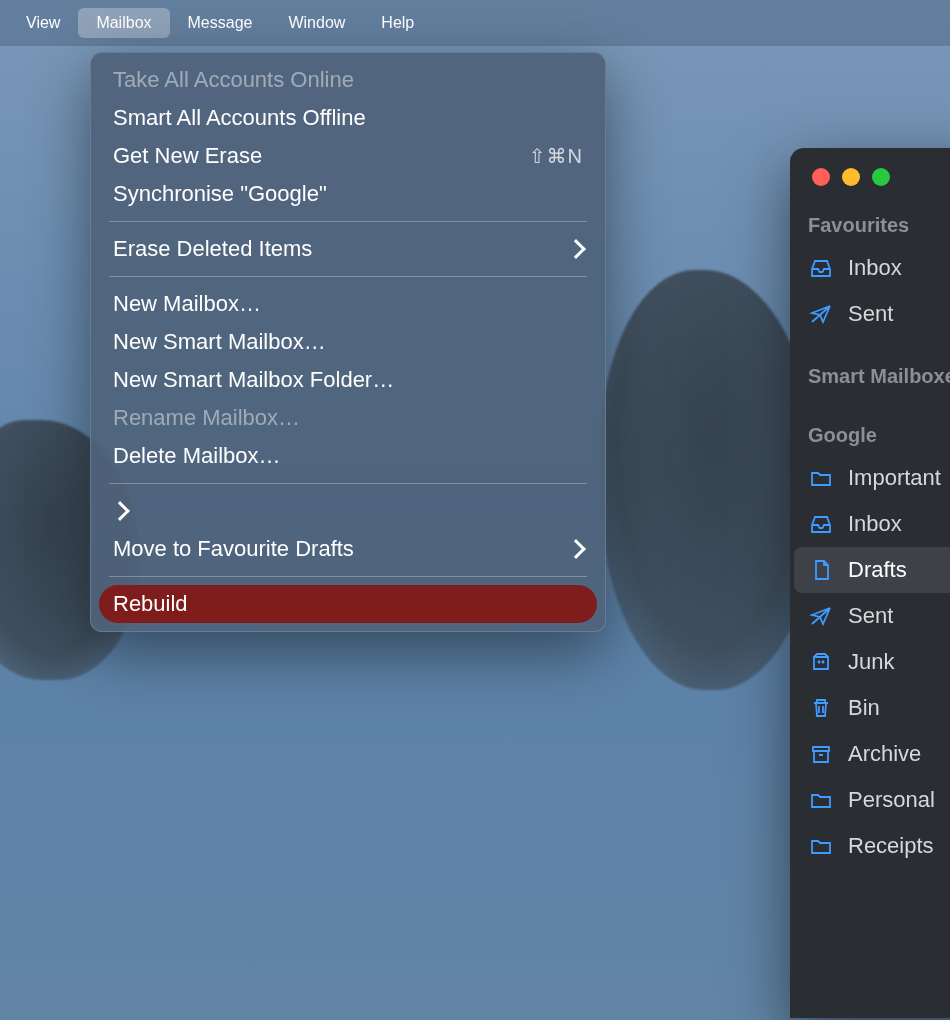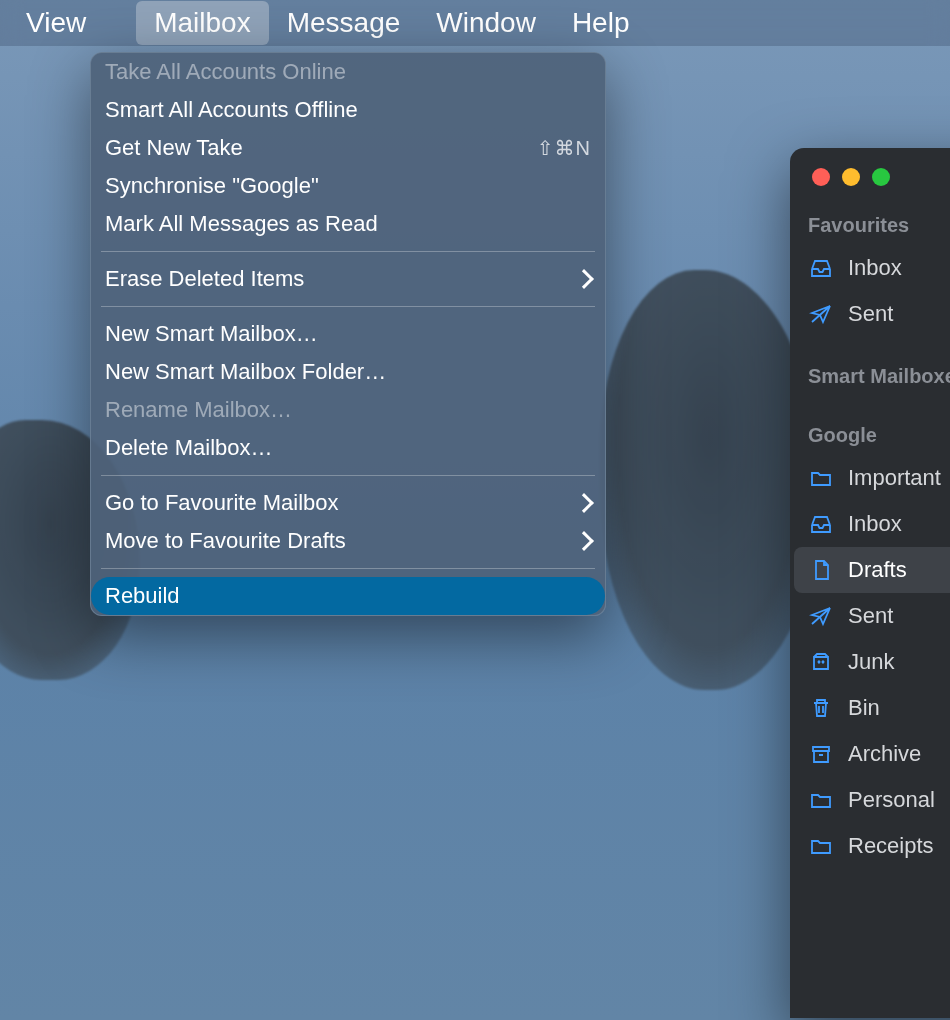--- a/index.html
+++ b/index.html
@@ -20,57 +20,56 @@
 
   
   .menubar {
     position: absolute; top: 0; left: 0; right: 0;
     height: 46px;
     display: flex;
     align-items: center;
     background: rgba(60, 80, 110, 0.35);
     backdrop-filter: blur(10px);
     color: #fff;
-    font-size: 28px;
+    font-size: 16px;
     font-weight: 500;
     padding-left: 8px;
   }
   .menubar .item {
     padding: 6px 18px;
     border-radius: 6px;
     cursor: default;
   }
   .menubar .item.active {
     background: rgba(255,255,255,0.28);
-    margin-left: 32px;
   }
 
   
   .dropdown {
     position: absolute;
     top: 52px; left: 90px;
     width: 516px;
     background: rgba(78, 98, 122, 0.92);
     border-radius: 12px;
     border: 1px solid rgba(120,140,160,0.6);
     box-shadow: 0 20px 60px rgba(0,0,0,0.45);
-    padding: 0;
+    padding: 8px;
     color: #fff;
     font-size: 22px;
   }
   .dropdown .row {
     display: flex;
     align-items: center;
     justify-content: space-between;
     padding: 6px 14px;
     border-radius: 6px;
     min-height: 38px;
   }
   .dropdown .row.disabled { color: rgba(255,255,255,0.45); }
-  .dropdown .row.highlight { background: #0369a1; border-radius: 19px; }
+  .dropdown .row.highlight { background: #7f1d1d; border-radius: 19px; }
   .dropdown .row .label { white-space: nowrap; }
   .dropdown .row .shortcut { color: rgba(255,255,255,0.75); font-size: 20px; letter-spacing: 1px; }
   .dropdown hr {
     border: none;
     border-top: 1px solid rgba(255,255,255,0.28);
     margin: 8px 10px;
   }
   .chevron {
     display: inline-block; width: 14px; height: 14px;
     border-right: 3px solid #fff; border-bottom: 3px solid #fff;
@@ -130,50 +129,49 @@
   </div>
 
 <div class="dropdown" id="dropdown">
     <div class="row disabled">
       <span class="label">Take All Accounts Online</span>
     </div>
     <div class="row">
       <span class="label">Smart All Accounts Offline</span>
     </div>
     <div class="row">
-      <span class="label">Get New Take</span>
+      <span class="label">Get New Erase</span>
       <span class="shortcut">⇧⌘N</span>
     </div>
     <div class="row">
       <span class="label">Synchronise "Google"</span>
-    </div>
-    <div class="row">
-      <span class="label">Mark All Messages as Read</span>
     </div>
     <hr>
     <div class="row">
       <span class="label">Erase Deleted Items</span>
       <span class="chevron"></span>
     </div>
     <hr>
     <div class="row">
+      <span class="label">New Mailbox…</span>
+    </div>
+    <div class="row">
       <span class="label">New Smart Mailbox…</span>
     </div>
     <div class="row">
       <span class="label">New Smart Mailbox Folder…</span>
     </div>
     <div class="row disabled">
       <span class="label">Rename Mailbox…</span>
     </div>
     <div class="row">
       <span class="label">Delete Mailbox…</span>
     </div>
     <hr>
     <div class="row">
-      <span class="label">Go to Favourite Mailbox</span>
       <span class="chevron"></span>
     </div>
     <div class="row">
       <span class="label">Move to Favourite Drafts</span>
       <span class="chevron"></span>
     </div>
     <hr>
     <div class="row highlight">
       <span class="label">Rebuild</span>
     </div>

